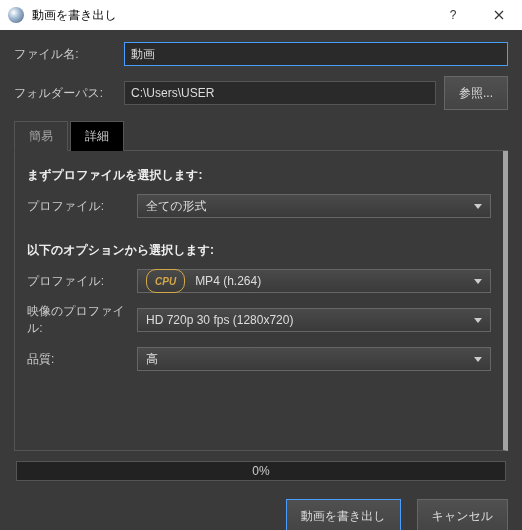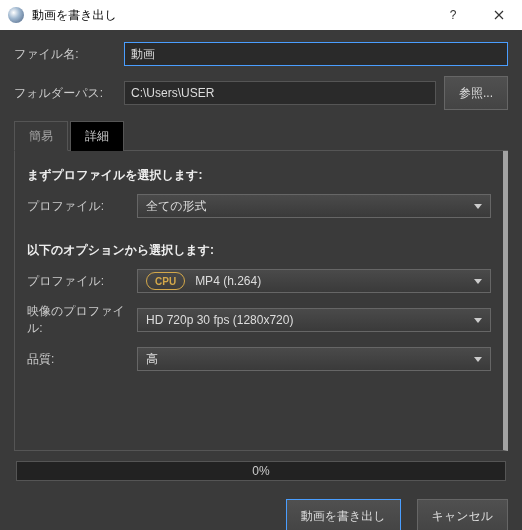--- a/index.html
+++ b/index.html
@@ -14,21 +14,21 @@
   .textbox { flex: 1; background: #2a2a2a; border: 1px solid #555; height: 24px; color: #ddd; padding: 0 6px; }
   .textbox.focus { border: 1px solid #4a9eff; }
   .btn { background: linear-gradient(#505050,#444); border: 1px solid #666; color: #ddd; height: 34px; padding: 0 14px; margin-left: 8px; cursor: pointer; }
   .tabs { display: flex; border-bottom: 1px solid #555; margin-top: 6px; }
   .tab { padding: 6px 14px 5px 14px; background: #000000; border: 1px solid #555; border-bottom: none; margin-right: 2px; color: #ccc; cursor: pointer; position: relative; top: 1px; }
   .tab.active { background: #3a3a3a; color: #a3a3a3; border-bottom: 1px solid #3a3a3a; }
   .panel { border-left: 1px solid #555; border-right: 5px solid #a3a3a3; border-bottom: 1px solid #555; padding: 14px 12px 18px 12px; min-height: 300px; }
   .section-h { font-weight: bold; color: #eee; margin: 2px 0 10px 0; }
   .combo { flex: 1; background: linear-gradient(#4a4a4a,#3a3a3a); border: 1px solid #666; height: 24px; color: #ddd; display: flex; align-items: center; padding: 0 8px; position: relative; cursor: pointer; }
   .combo .arrow { position: absolute; right: 8px; top: 9px; width: 0; height: 0; border-left: 4px solid transparent; border-right: 4px solid transparent; border-top: 5px solid #ccc; }
-  .cpu-badge { display: inline-flex; align-items: center; justify-content: center; border: 1px solid #d4a84a; color: #d4a84a; border-radius: 10px; font-size: 10px; padding: 0 8px; height: 18px; margin-right: 10px; font-weight: bold; }
+  .cpu-badge { display: inline-flex; align-items: center; justify-content: center; border: 1px solid #d4a84a; color: #d4a84a; border-radius: 10px; font-size: 10px; padding: 0 8px; height: 24px; margin-right: 10px; font-weight: bold; font-style: italic; }
   .spacer { height: 12px; }
   .progress { margin: 10px 2px 0 2px; background: #222; border: 1px solid #555; height: 20px; display: flex; align-items: center; justify-content: center; color: #ccc; }
   .footer { display: flex; justify-content: flex-end; padding: 10px 14px 12px 0; gap: 8px; }
   .footer .btn.primary { border: 1px solid #4a9eff; }
 </style>
 </head>
 <body>
 
 <div class="titlebar">
   <div class="icon"></div>

